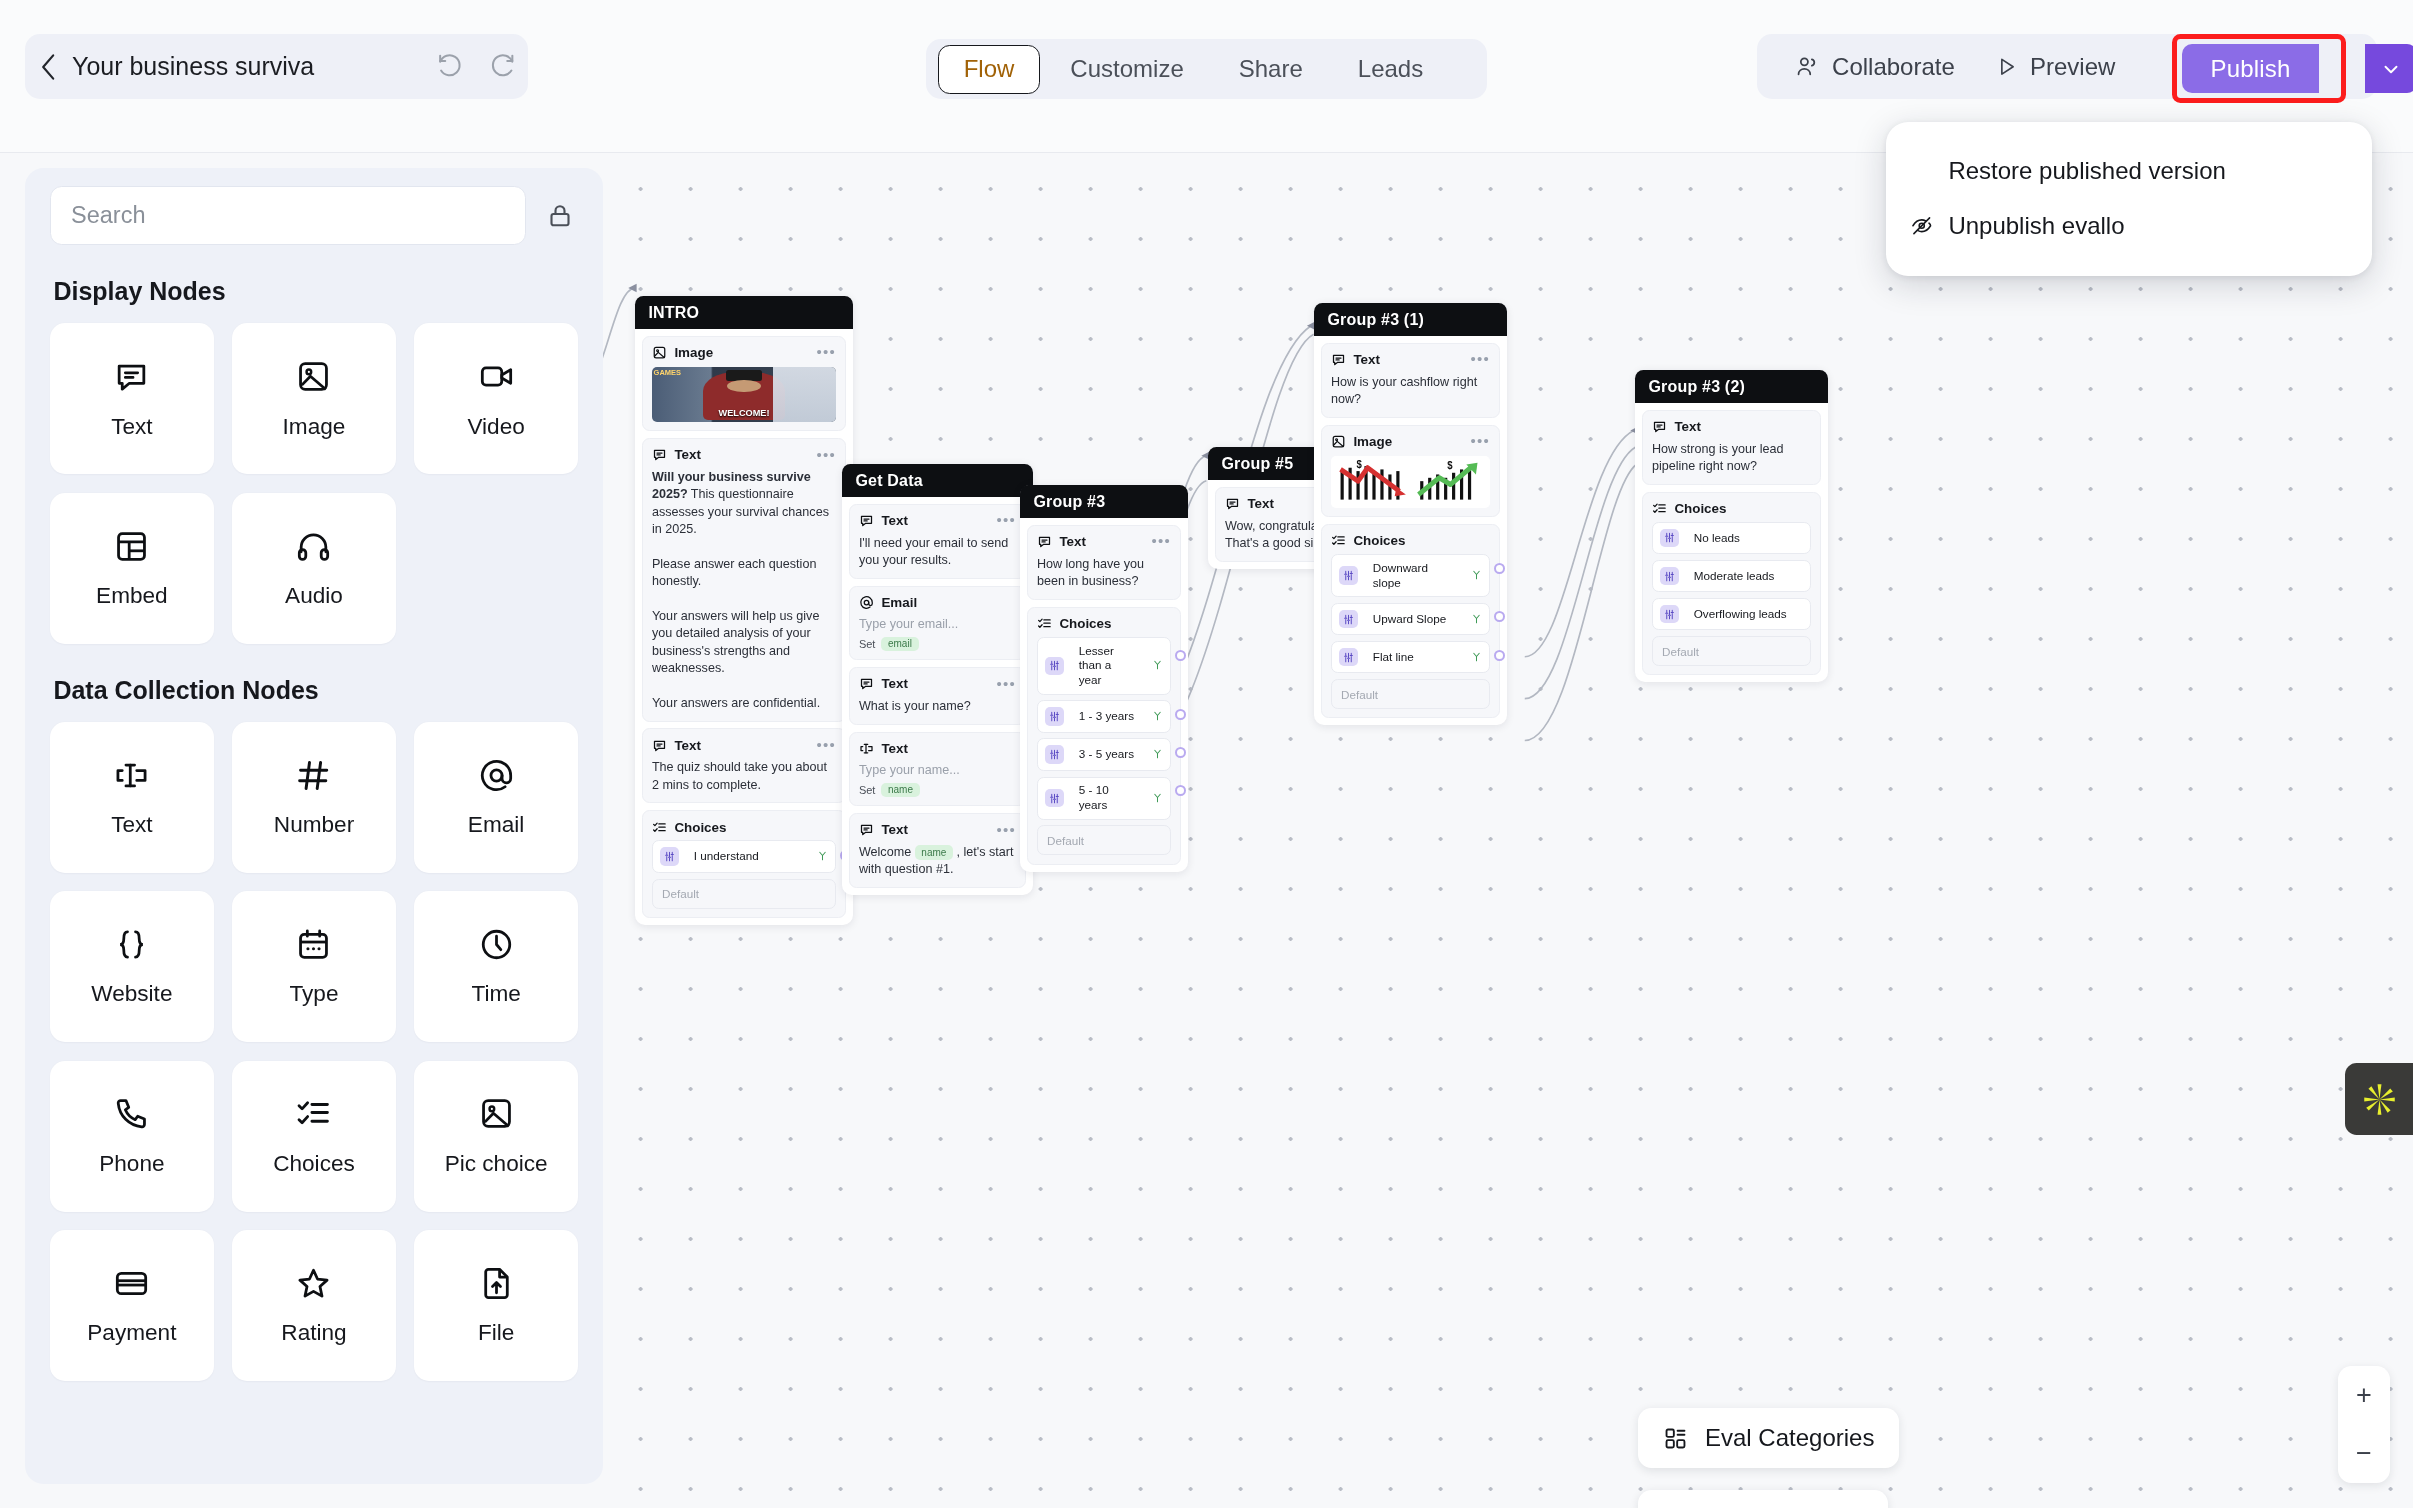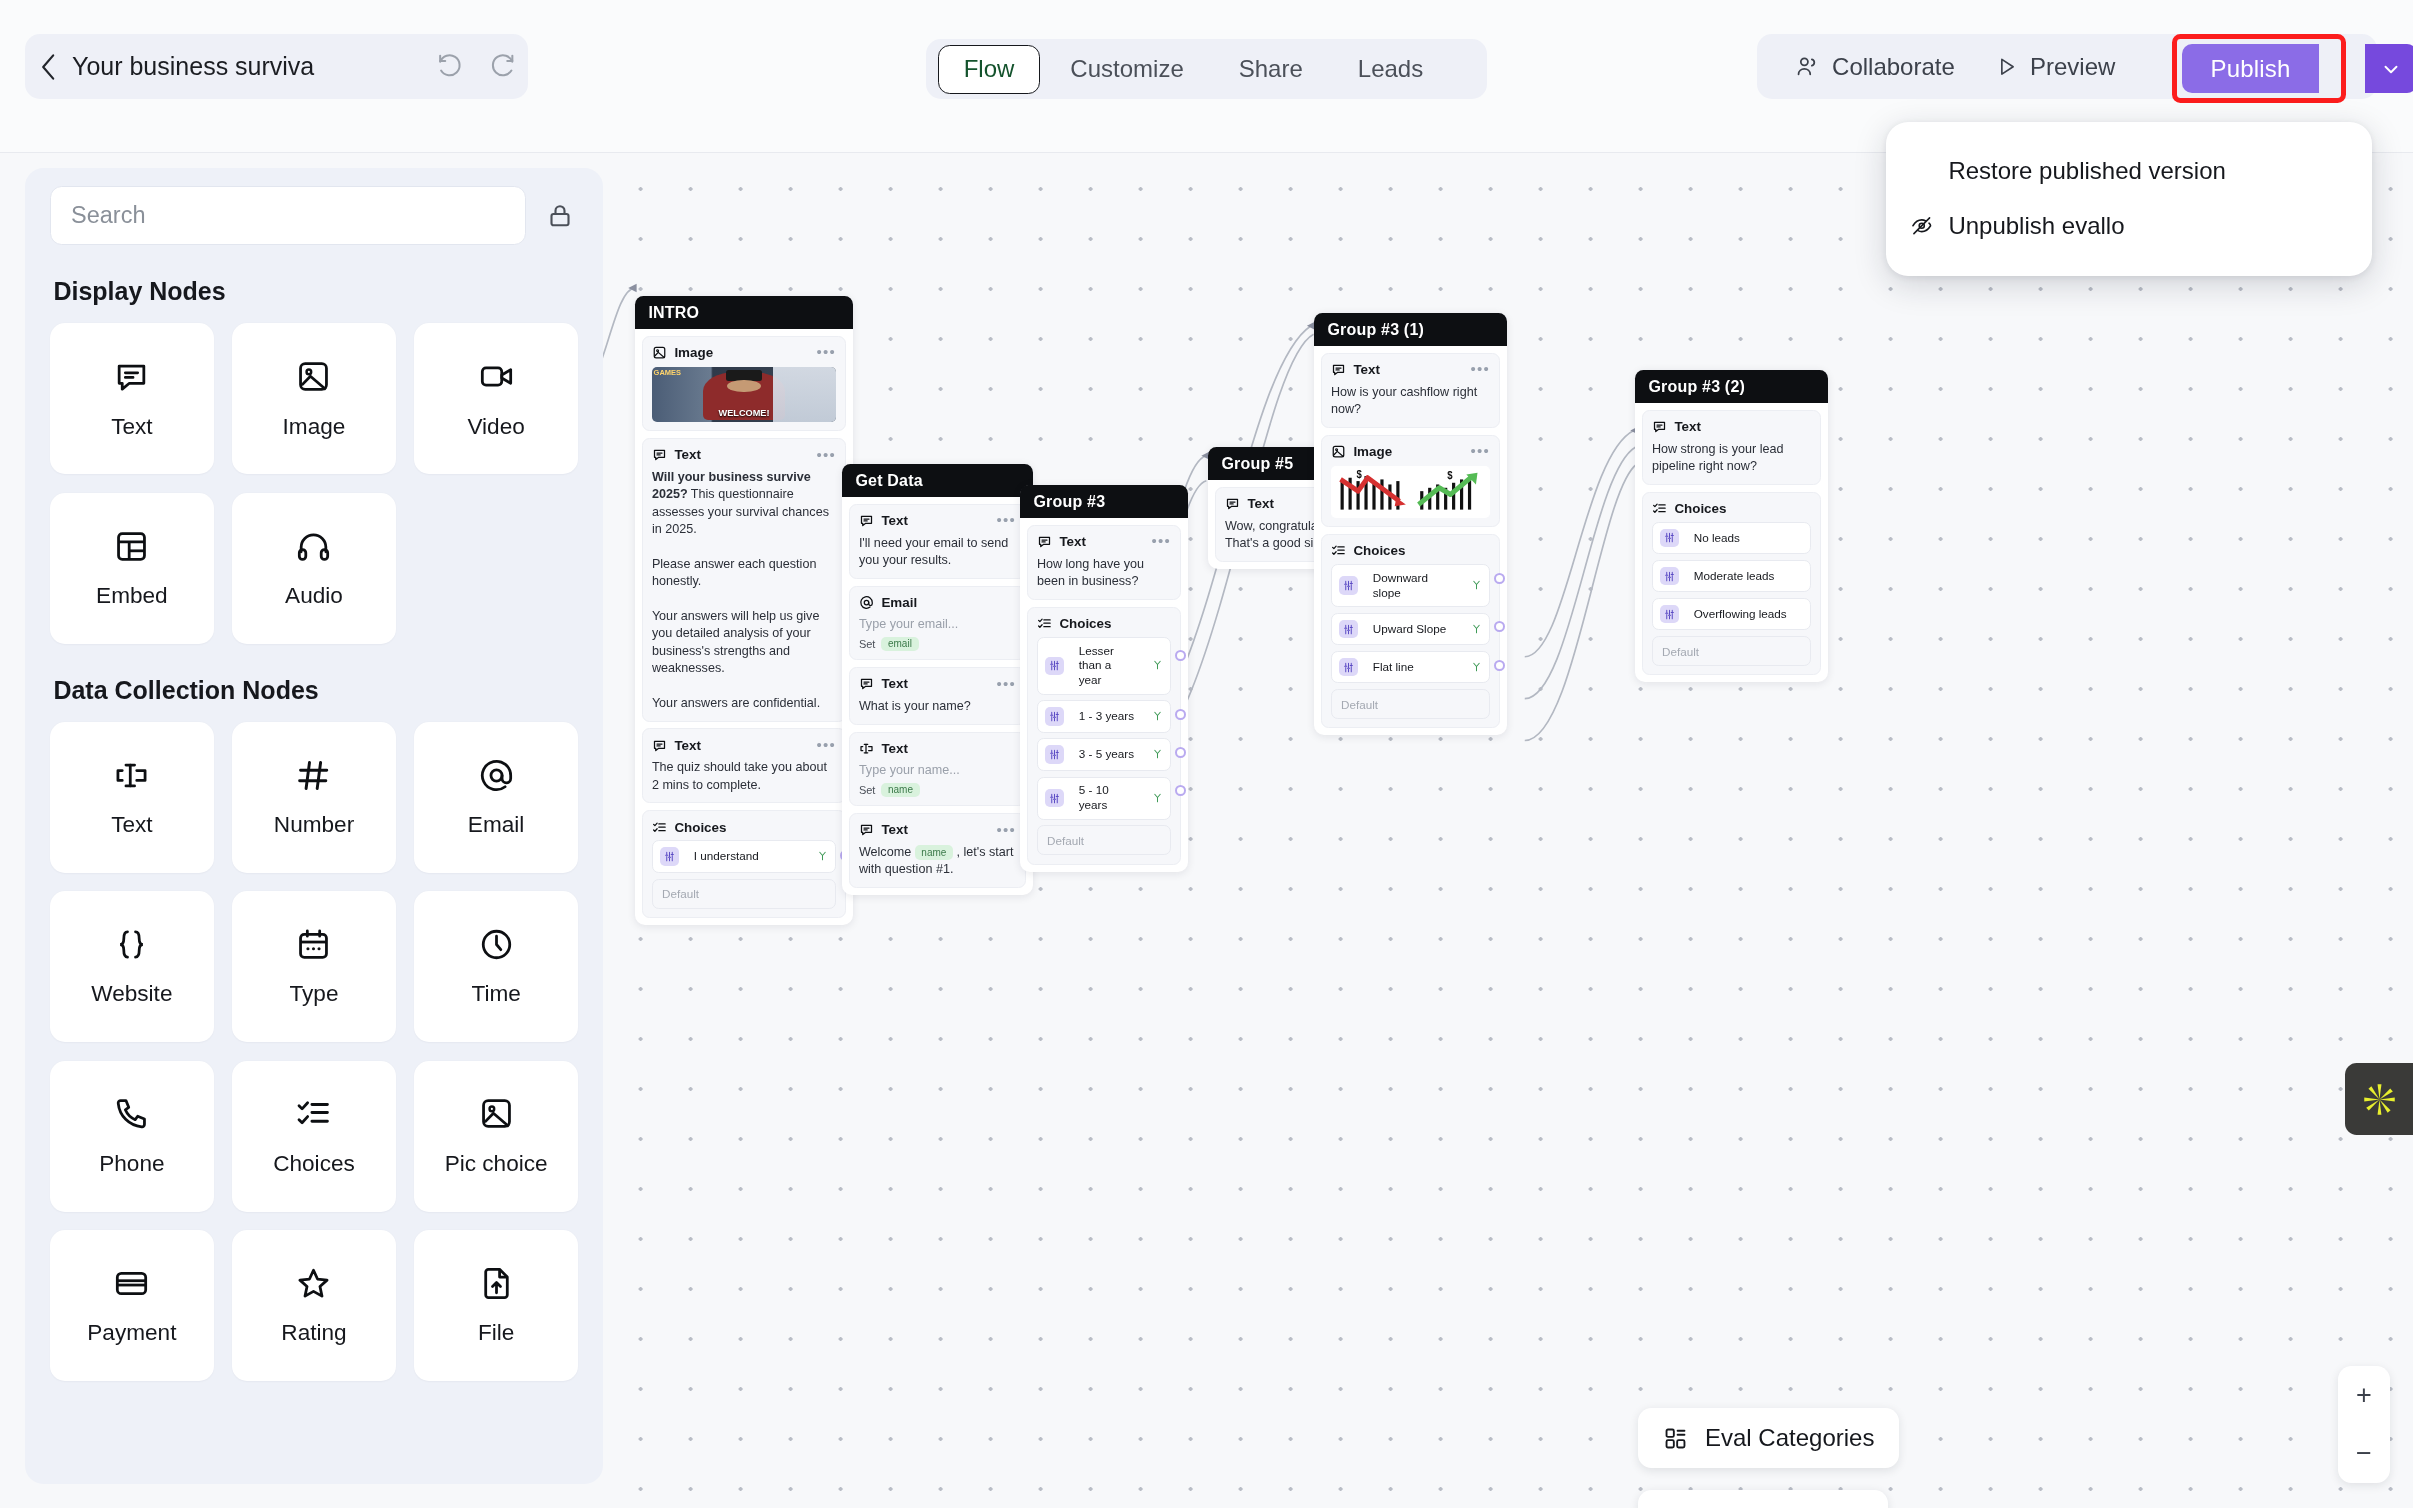--- a/index.html
+++ b/index.html
@@ -31,21 +31,21 @@
   .tabs-pill {
     position: absolute; left: 926px; top: 39px; width: 561px; height: 60px;
     background: #eef0f7; border-radius: 15px;
     display: flex; align-items: center; padding: 0 11.7px; gap: 5px;
   }
   .tab {
     height: 49px; padding: 0 25px; border-radius: 11.7px;
     display: flex; align-items: center; justify-content: center;
     font-size: 24px; color: #4b5059; cursor: pointer; white-space: nowrap;
   }
-  .tab.active { background: #ffffff; border: 1.7px solid #16181d; color:#14532d; }
+  .tab.active { background: #ffffff; border: 1.7px solid #16181d; color:#a16207; }
 
   .right-pill {
     position: absolute; left: 1757px; top: 34px; width: 620px; height: 65px;
     background: #eef0f7; border-radius: 15px;
     display: flex; align-items: center; padding-left: 18.4px; gap: 0px;
   }
   .rb {
     display:flex; align-items:center; gap: 11.7px; padding: 0 20px; height:54px;
     font-size: 24px; color: #3c414b; cursor: pointer; white-space: nowrap;
   }
@@ -719,21 +719,21 @@
                 </svg>
             </span>
             <span class="btitle">Text</span>
             <span class="bdots">•••</span>
           </div>
           <div class="blk-txt">Wow, congratulations! That's a good sign!</div>
         </div>
       </div>
     </div>
 
-    <div class="fnode" style="left:711px; top:159px; width:193px;">
+    <div class="fnode" style="left:711px; top:149px; width:193px;">
       <div class="fnode-hd">Group #3 (1)</div>
       <div class="fnode-body">
         <div class="blk">
           <div class="blk-hd">
             <span class="bico">
               <svg width="15" height="15" viewBox="0 0 24 24" fill="none">
                   <path d="M4 5.2h16v11.2h-9.4L6 20.2v-3.8H4z" stroke="#0d0f12" stroke-width="2" stroke-linejoin="round"></path>
                   <path d="M8 9.6h8M8 12.6h5" stroke="#0d0f12" stroke-width="2" stroke-linecap="round"></path>
                 </svg>
             </span>

